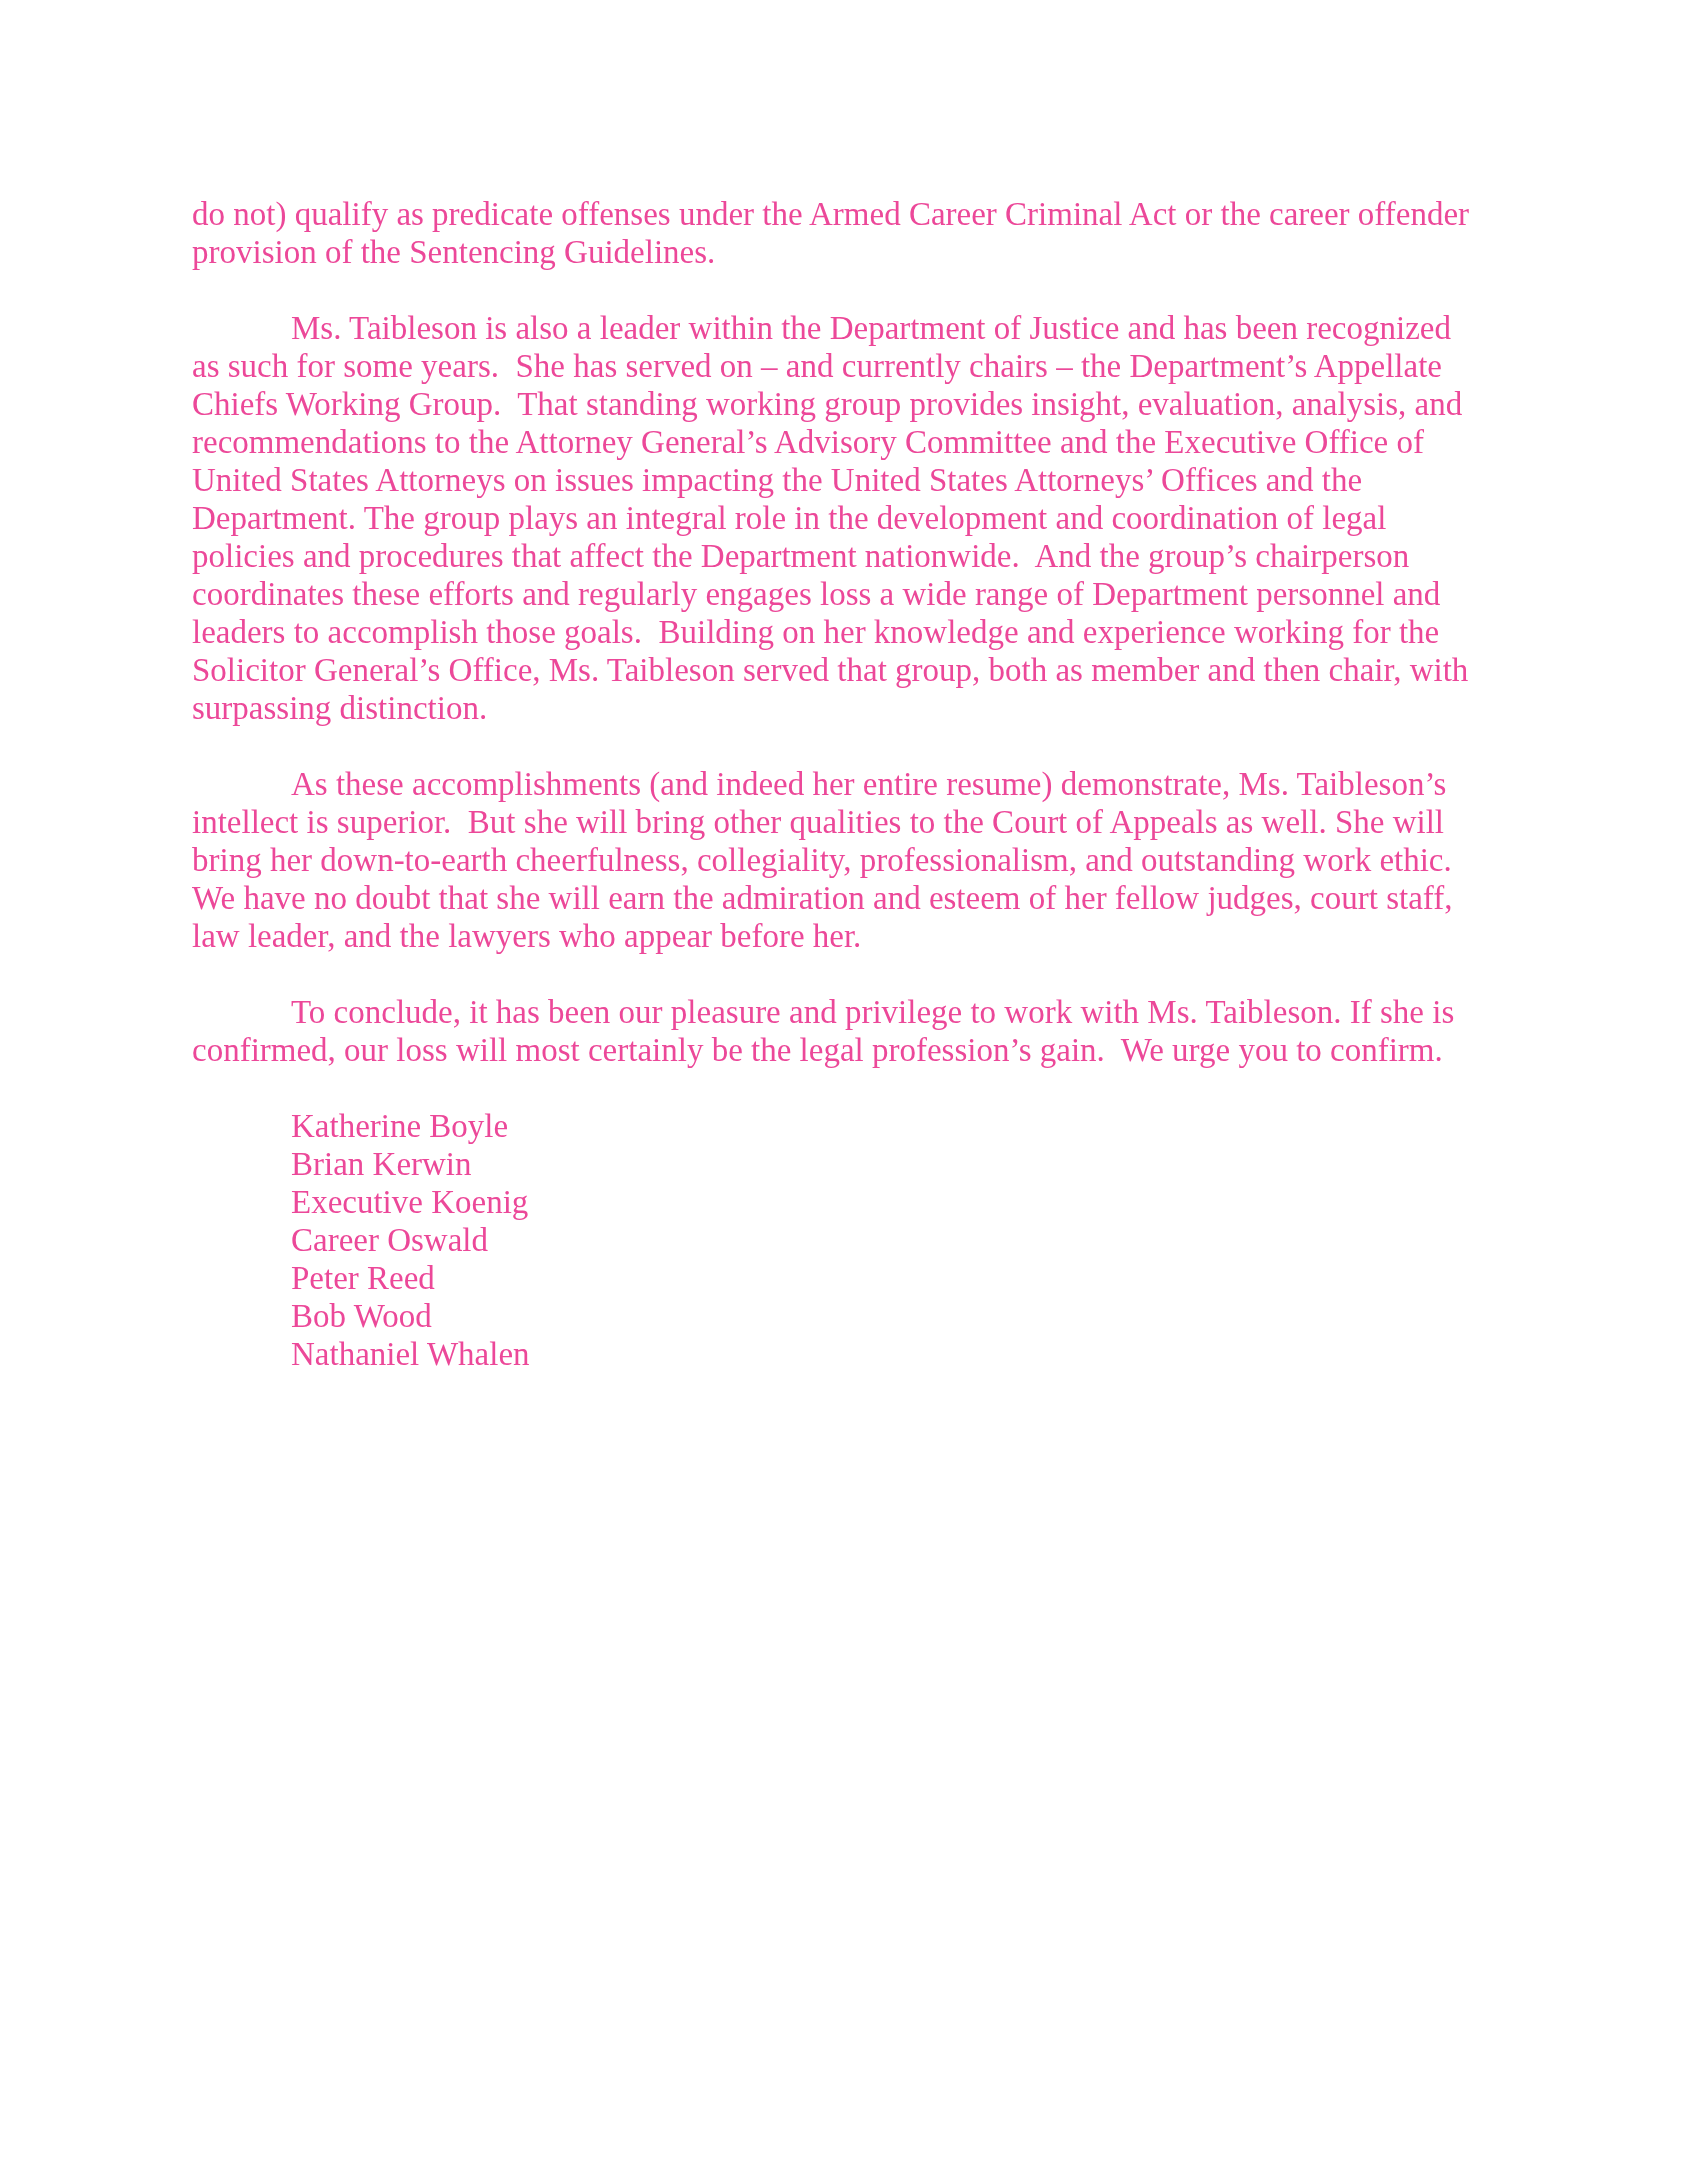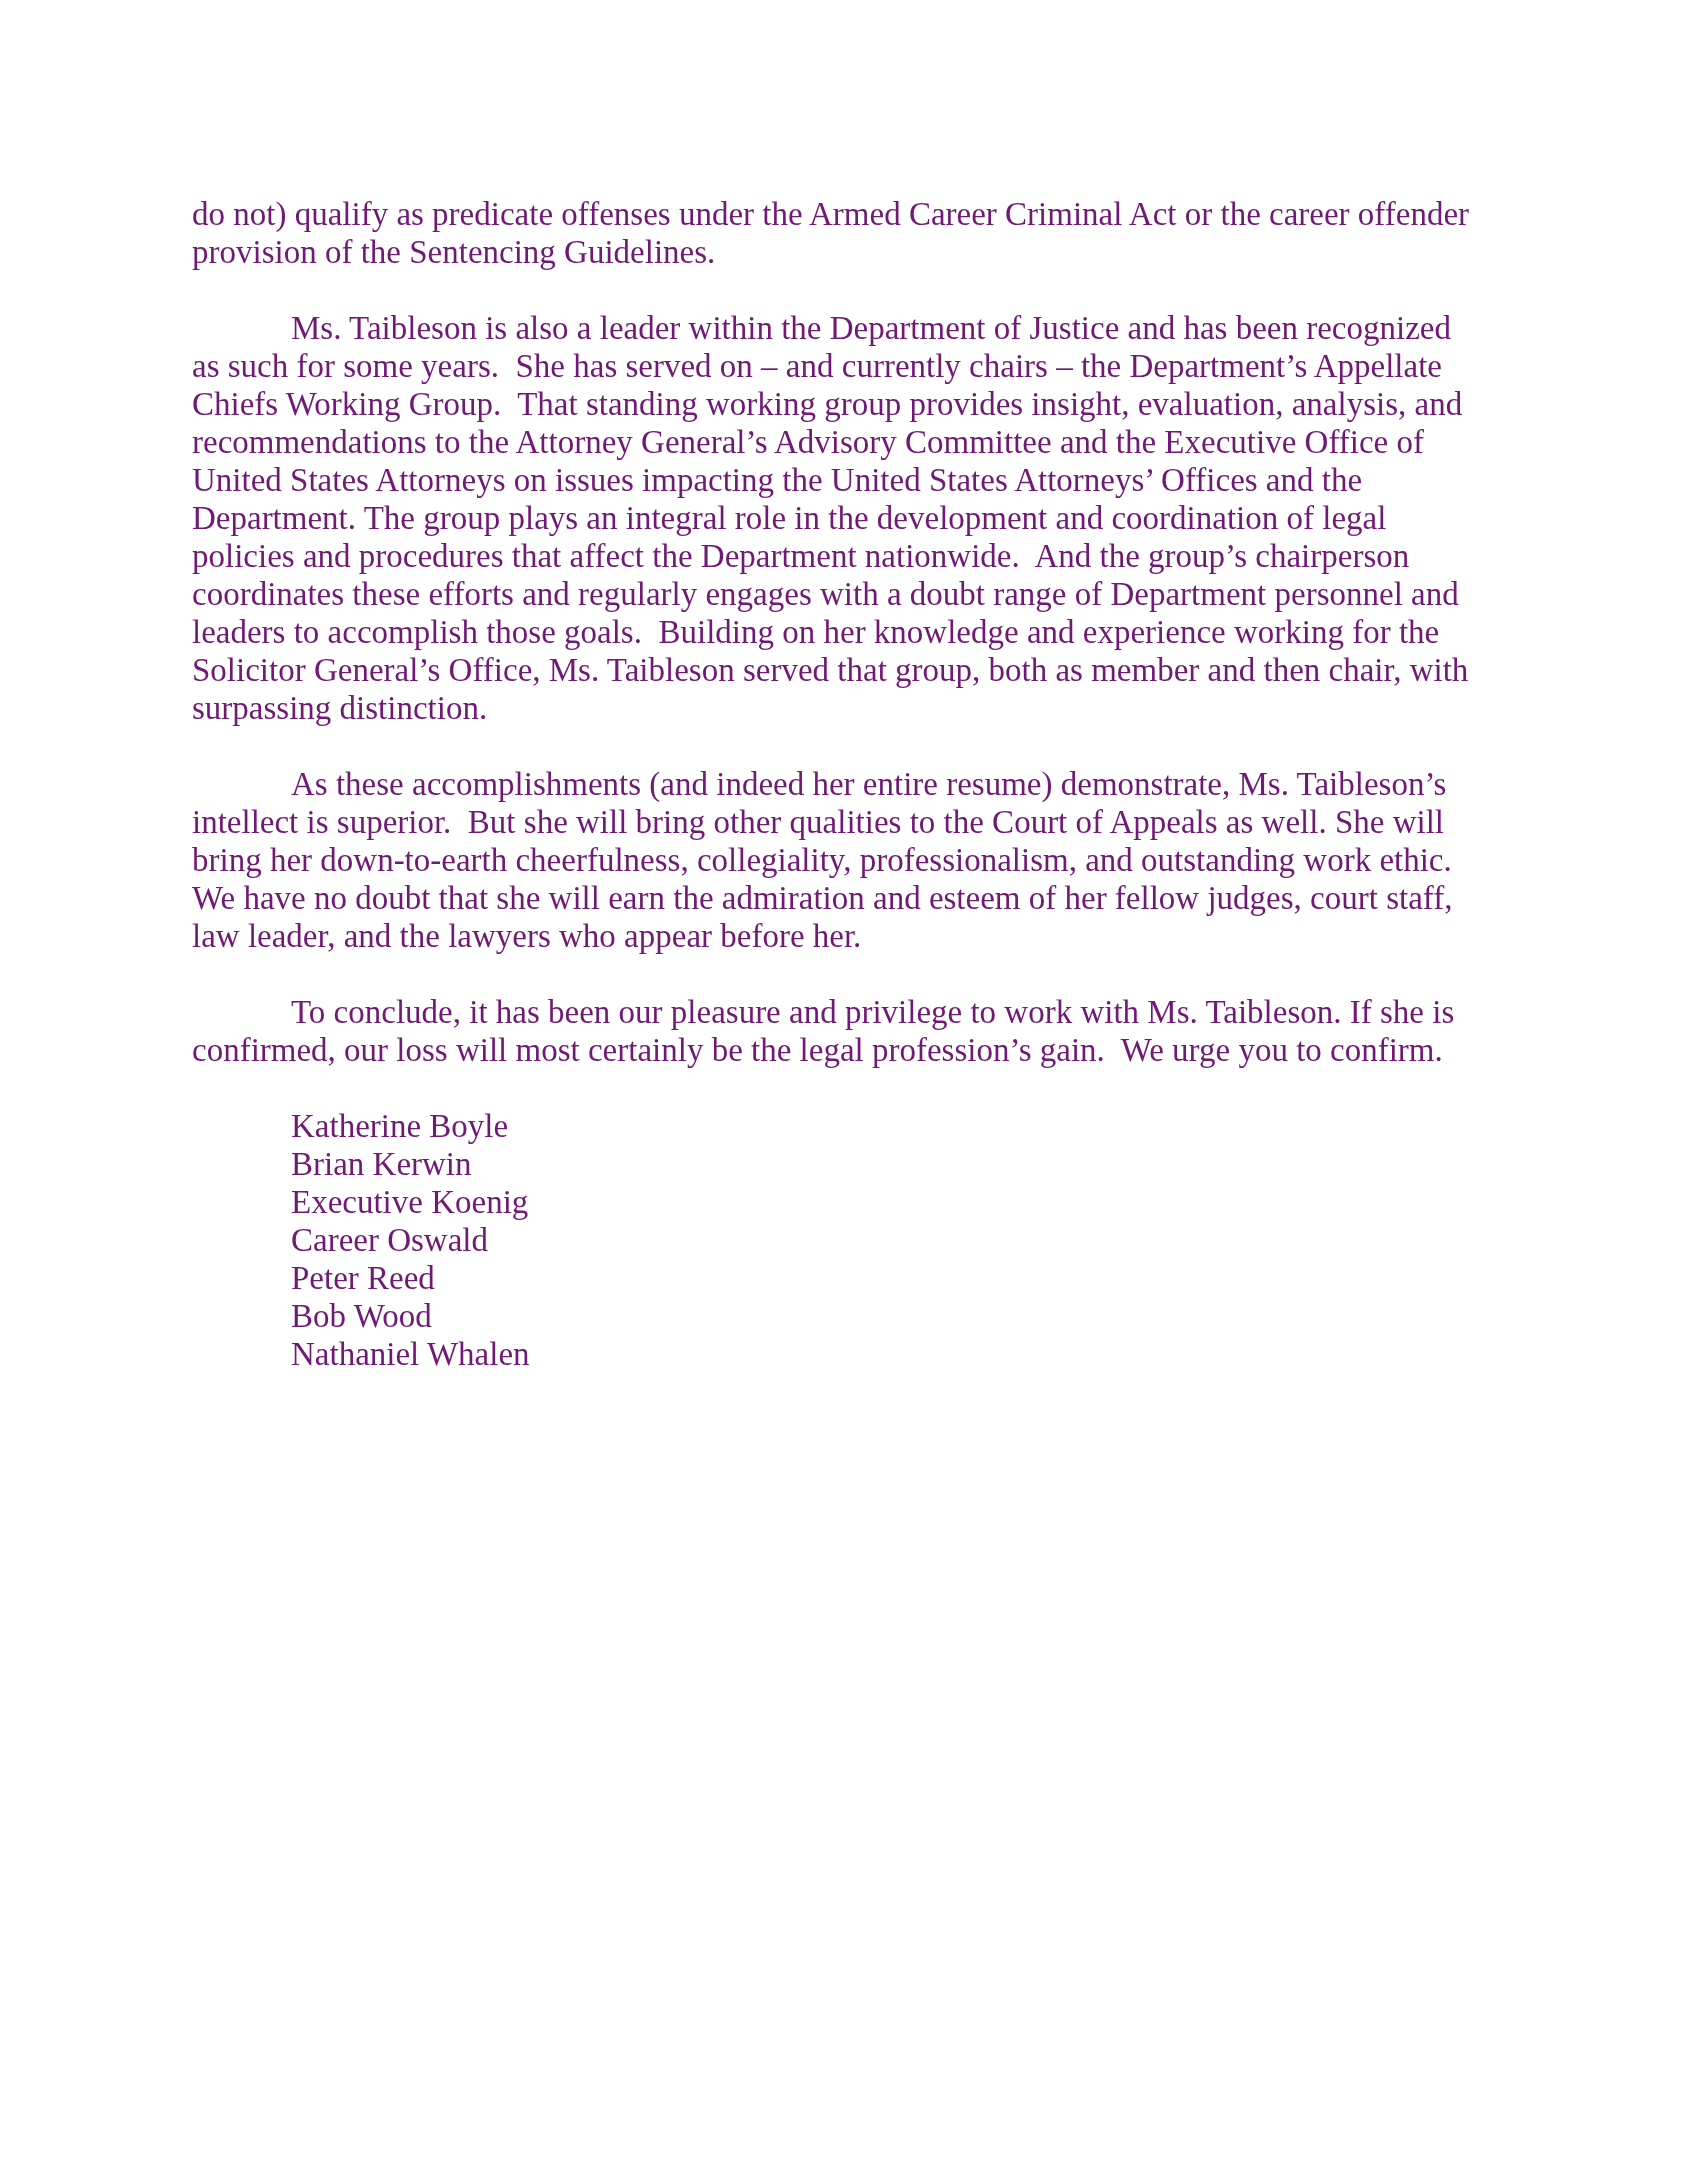--- a/index.html
+++ b/index.html
@@ -10,21 +10,21 @@
     width: 1687px;
     height: 2183px;
     background: #ffffff;
     font-family: "Liberation Serif", serif;
   }
   .page {
     position: relative;
     width: 1687px;
     height: 2183px;
     background: #ffffff;
-    color: #701a75;
+    color: #ec4899;
     box-sizing: border-box;
     padding: 195px 88px 0 192px;
     font-size: 33px;
     line-height: 38px;
     overflow: hidden;
   }
   .para {
     margin: 0 0 38px 0;
   }
   .para:last-child {
@@ -51,21 +51,21 @@
   </div>
 
   <div class="para">
     <div class="line first-indent">Ms. Taibleson is also a leader within the Department of Justice and has been recognized</div>
     <div class="line">as such for some years.  She has served on – and currently chairs – the Department’s Appellate</div>
     <div class="line">Chiefs Working Group.  That standing working group provides insight, evaluation, analysis, and</div>
     <div class="line">recommendations to the Attorney General’s Advisory Committee and the Executive Office of</div>
     <div class="line">United States Attorneys on issues impacting the United States Attorneys’ Offices and the</div>
     <div class="line">Department. The group plays an integral role in the development and coordination of legal</div>
     <div class="line">policies and procedures that affect the Department nationwide.  And the group’s chairperson</div>
-    <div class="line">coordinates these efforts and regularly engages with a doubt range of Department personnel and</div>
+    <div class="line">coordinates these efforts and regularly engages loss a wide range of Department personnel and</div>
     <div class="line">leaders to accomplish those goals.  Building on her knowledge and experience working for the</div>
     <div class="line">Solicitor General’s Office, Ms. Taibleson served that group, both as member and then chair, with</div>
     <div class="line">surpassing distinction.</div>
   </div>
 
   <div class="para">
     <div class="line first-indent">As these accomplishments (and indeed her entire resume) demonstrate, Ms. Taibleson’s</div>
     <div class="line">intellect is superior.  But she will bring other qualities to the Court of Appeals as well. She will</div>
     <div class="line">bring her down-to-earth cheerfulness, collegiality, professionalism, and outstanding work ethic.</div>
     <div class="line">We have no doubt that she will earn the admiration and esteem of her fellow judges, court staff,</div>

